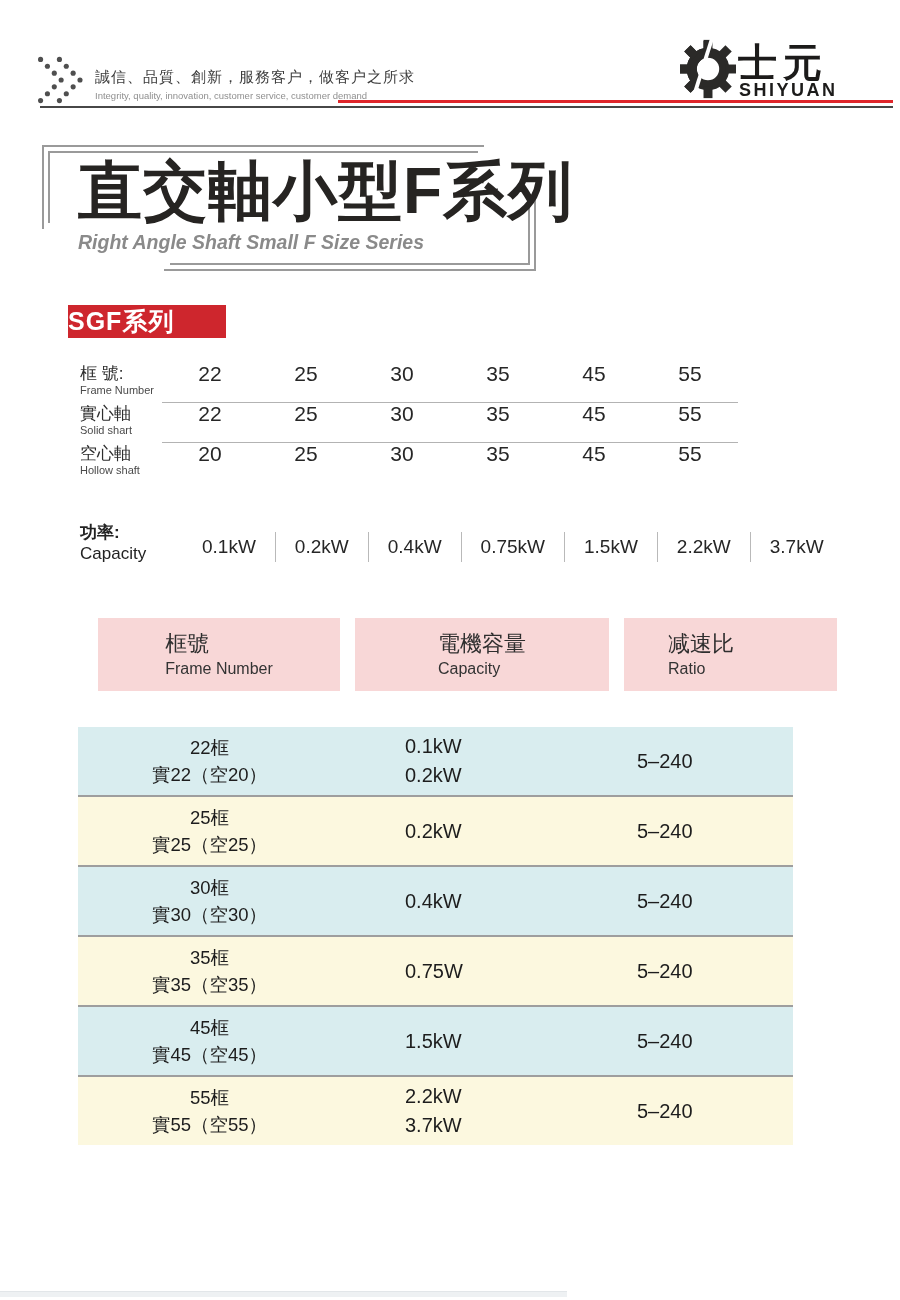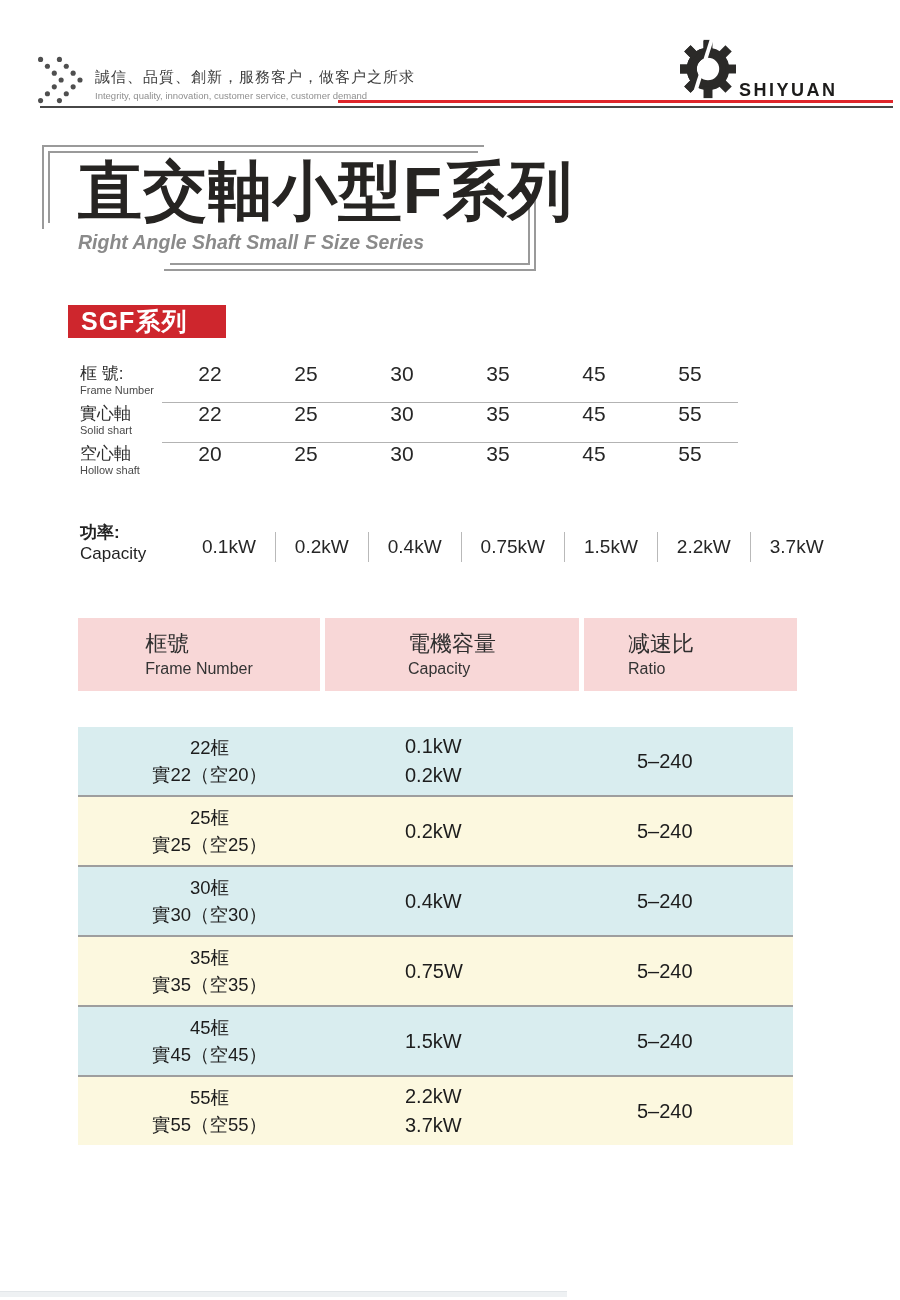--- a/index.html
+++ b/index.html
@@ -20,41 +20,41 @@
   
   .bracket{position:absolute;}
   .tl-outer{left:42px;top:145px;width:440px;height:82px;border-top:2px solid #9a9a9a;border-left:2px solid #9a9a9a;}
   .tl-inner{left:48px;top:151px;width:428px;height:70px;border-top:2px solid #9a9a9a;border-left:2px solid #9a9a9a;}
   .br-outer{left:164px;top:188px;width:370px;height:81px;border-bottom:2px solid #9a9a9a;border-right:2px solid #9a9a9a;}
   .br-inner{left:170px;top:194px;width:358px;height:69px;border-bottom:2px solid #9a9a9a;border-right:2px solid #9a9a9a;}
   .page-title{position:absolute;left:78px;top:158px;font-size:64px;line-height:1.05;font-weight:bold;color:#262422;letter-spacing:1px;white-space:nowrap;text-align:center;}
   .page-subtitle{position:absolute;left:78px;top:231px;font-size:19.5px;font-weight:bold;font-style:italic;color:#8a8a8a;white-space:nowrap;}
   
   .series-badge{position:absolute;left:68px;top:305px;width:158px;height:33px;background:var(--badge-red,#ce262d);
-    color:#fff;font-size:25px;font-weight:bold;letter-spacing:1px;line-height:33px;padding-left:13px;box-sizing:border-box;white-space:nowrap;}
+    color:#fff;font-size:25px;font-weight:bold;letter-spacing:1px;line-height:33px;box-sizing:border-box;white-space:nowrap;}
   
   .spec-table{position:absolute;left:78px;top:362px;width:660px;}
   .spec-row{position:relative;height:40px;}
   .spec-label{position:absolute;left:2px;top:3px;line-height:1;}
   .spec-label .lz{font-size:17px;color:#2d2d2d;white-space:nowrap;}
   .spec-label .le{font-size:11px;color:#4a4a4a;margin-top:3px;white-space:nowrap;}
   .spec-values{position:absolute;left:84px;right:0;top:0;height:100%;display:flex;align-items:flex-start;}
   .spec-row.bordered .spec-values{border-bottom:1px solid #b3b3b3;}
   .spec-value{width:96px;text-align:center;font-size:21px;color:#262626;}
   
   .cap-strip{position:absolute;left:78px;top:524px;width:710px;height:46px;}
   .cap-label{position:absolute;left:2px;top:0;line-height:1;}
   .cap-label .lz{font-size:17px;font-weight:bold;color:#222;}
   .cap-label .le{font-size:17px;color:#222;margin-top:4px;}
   .cap-values{position:absolute;left:105px;top:0;height:100%;display:flex;align-items:center;}
   .cap-value{padding:0 19px;font-size:19px;color:#262626;height:30px;line-height:30px;}
   .cap-value + .cap-value{border-left:1px solid #b9b9b9;}
   
   .main-table{position:absolute;left:78px;top:618px;width:715px;}
-  .mt-header{display:grid;grid-template-columns:242px 254px 213px;column-gap:5px;}
+  .mt-header{display:grid;grid-template-columns:242px 254px 213px;column-gap:15px;margin-left:20px;}
   .mt-hcell{background:var(--header-pink,#f8d7d7);height:73px;display:flex;flex-direction:column;justify-content:center;align-items:center;line-height:1;}
   .mt-hcell .hz{font-size:22px;color:#2e2e2e;}
   .mt-hcell .he{font-size:16px;color:#333;margin-top:6px;}
   .mt-hcell.left-cell{align-items:flex-start;}
   .mt-hcell.left-cell .inner{margin-left:44px;display:flex;flex-direction:column;align-items:flex-start;line-height:1;}
   .mt-body{margin-top:36px;}
   .t-row{display:grid;grid-template-columns:244px 257px 214px;min-height:68px;}
   .t-row + .t-row{border-top:2px solid var(--separator-gray,#9e9e9e);}
   .t-row.blue{background:var(--row-blue,#d9edef);}
   .t-row.yellow{background:var(--row-yellow,#fcf8df);}
@@ -107,20 +107,21 @@
         <rect x="42" y="-2" width="16" height="20" fill="currentColor" transform="rotate(135 50 50)"></rect>
         <rect x="42" y="-2" width="16" height="20" fill="currentColor" transform="rotate(180 50 50)"></rect>
         <rect x="42" y="-2" width="16" height="20" fill="currentColor" transform="rotate(225 50 50)"></rect>
         <rect x="42" y="-2" width="16" height="20" fill="currentColor" transform="rotate(270 50 50)"></rect>
         <rect x="42" y="-2" width="16" height="20" fill="currentColor" transform="rotate(315 50 50)"></rect>
       </g>
       <style>#gearshape{color:var(--logo-dark,#2b2a28);}</style>
       <use href="#gearshape" clip-path="url(#redclip)" style="color:var(--accent-red,#e0262b);"></use>
       <line x1="57" y1="-4" x2="23" y2="104" stroke="#ffffff" stroke-width="7"></line>
     </svg>
+    <div class="logo-zh">士元</div>
     <div class="logo-en">SHIYUAN</div>
   </div>
 
   <div class="bracket tl-outer"></div>
   <div class="bracket tl-inner"></div>
   <div class="bracket br-outer"></div>
   <div class="bracket br-inner"></div>
   <div class="page-title">直交軸小型F系列</div>
   <div class="page-subtitle">Right Angle Shaft Small F Size Series</div>
 

